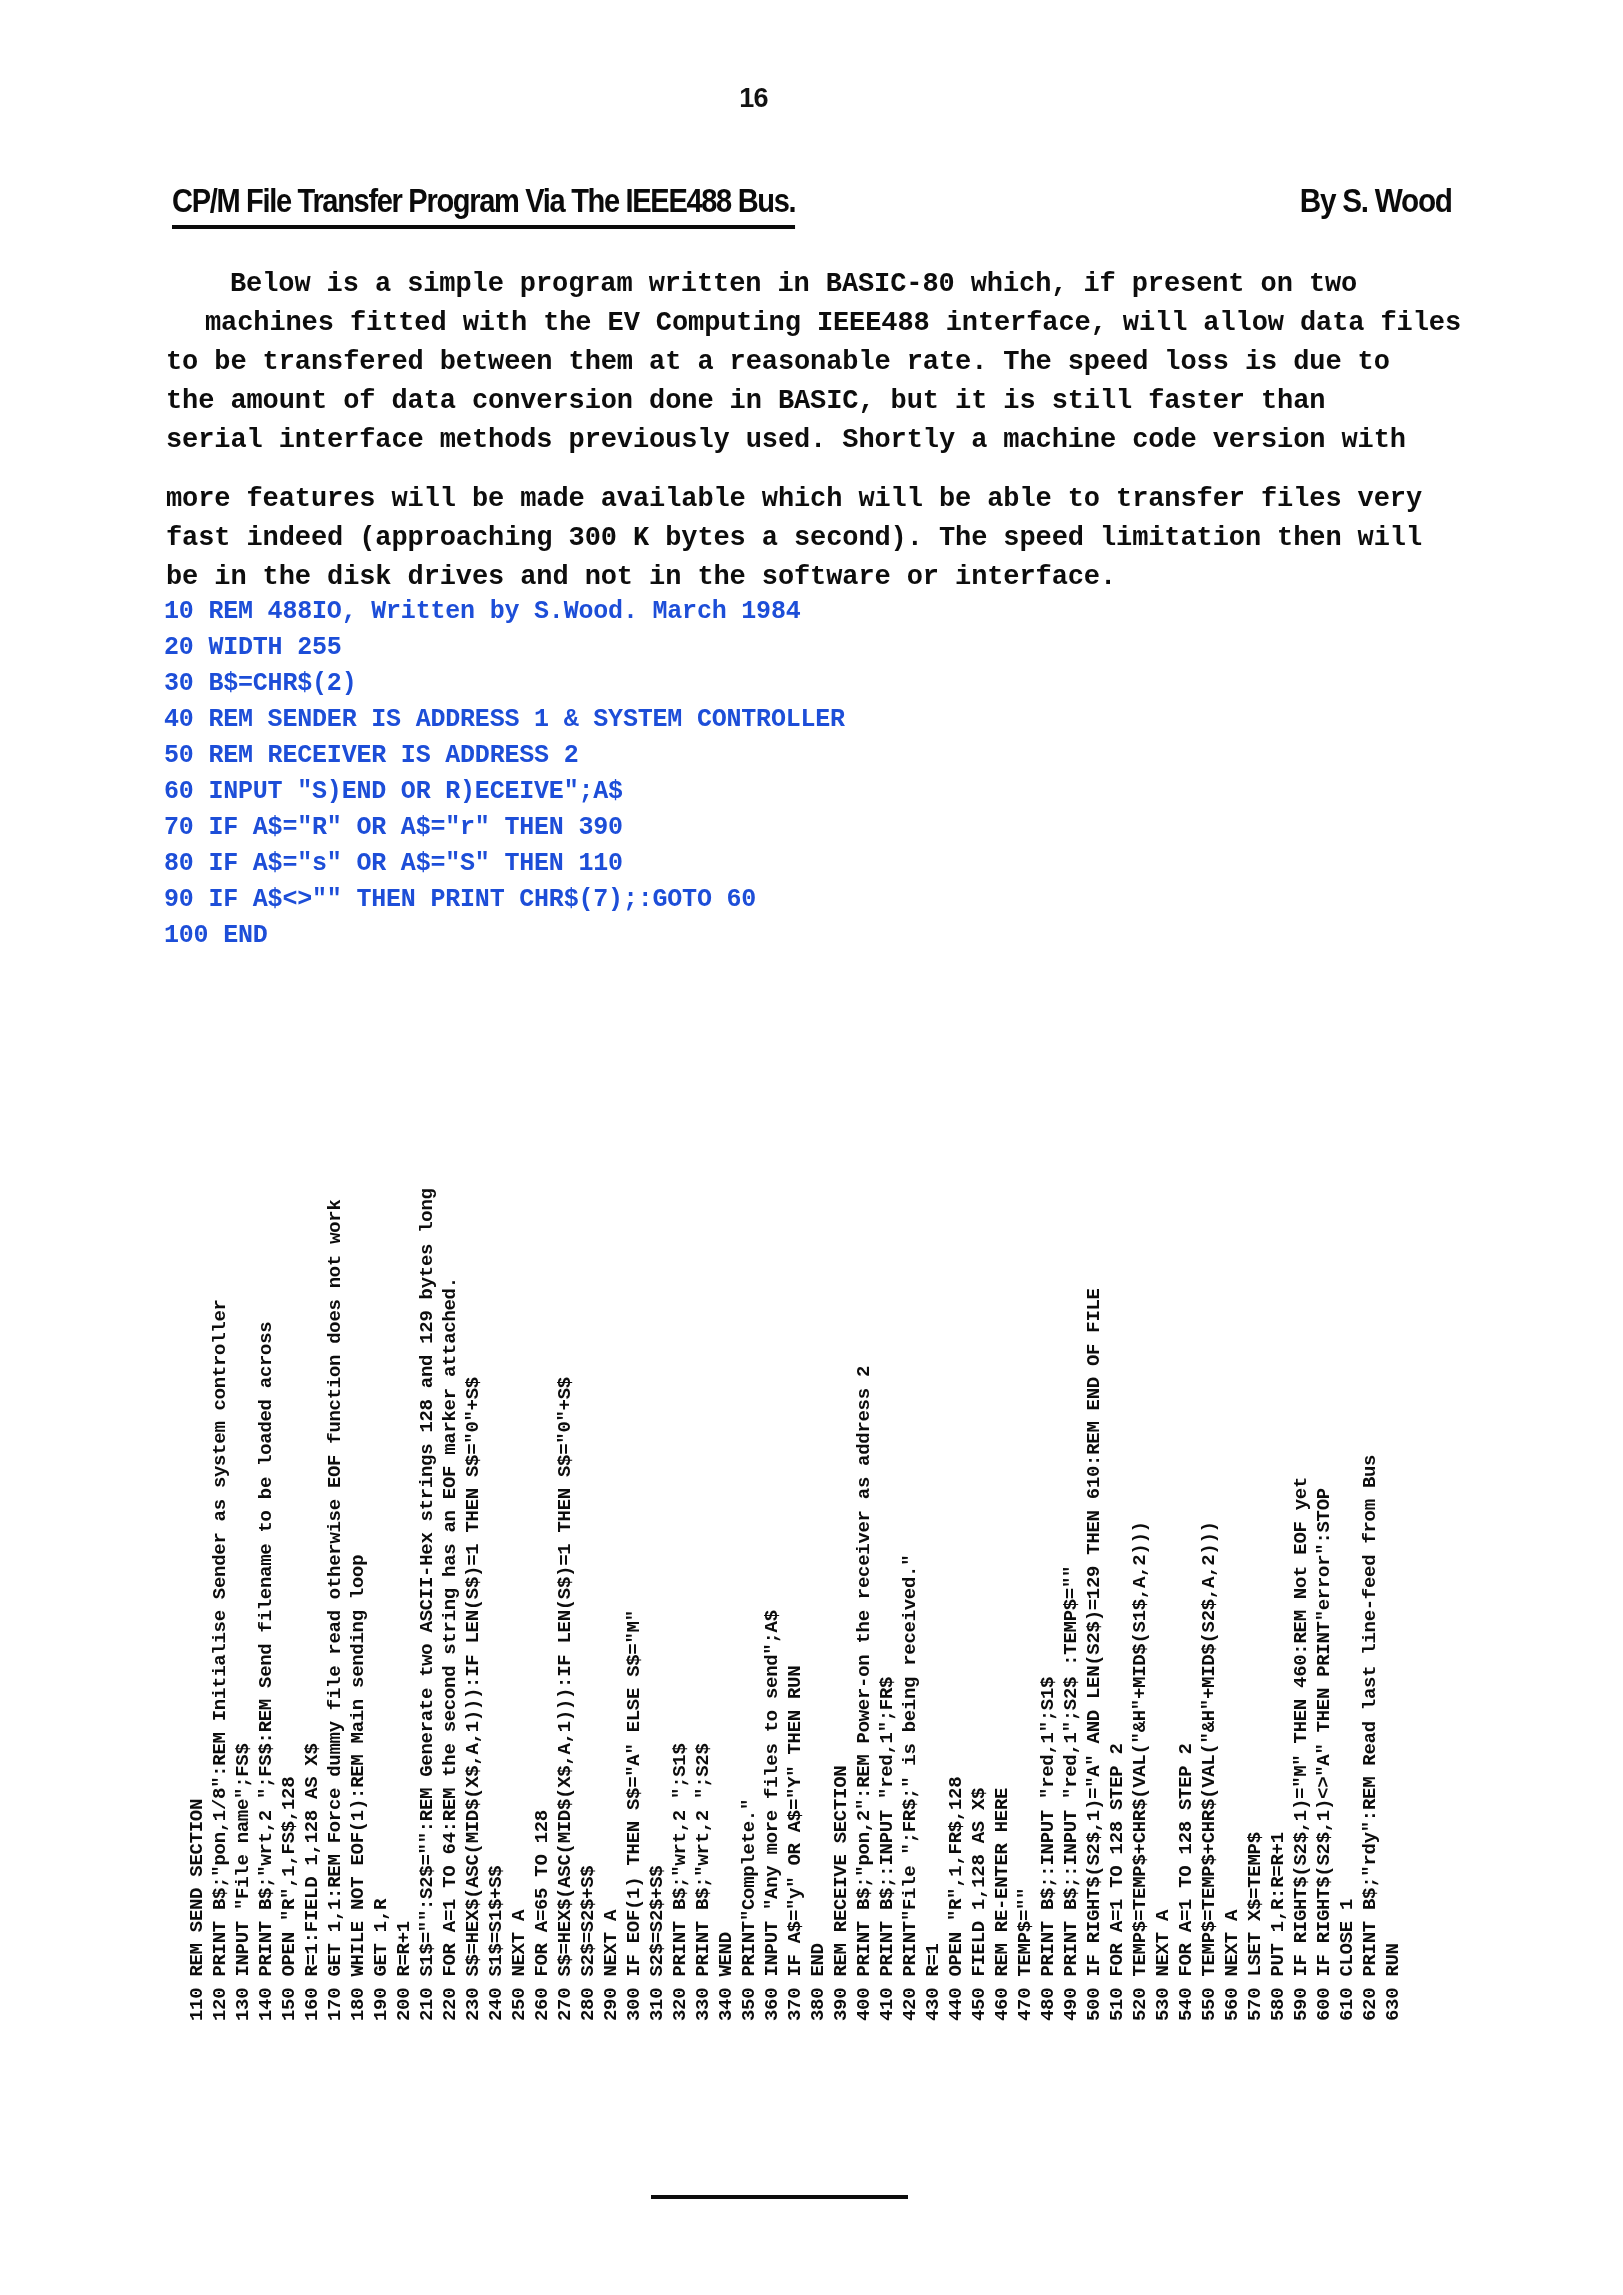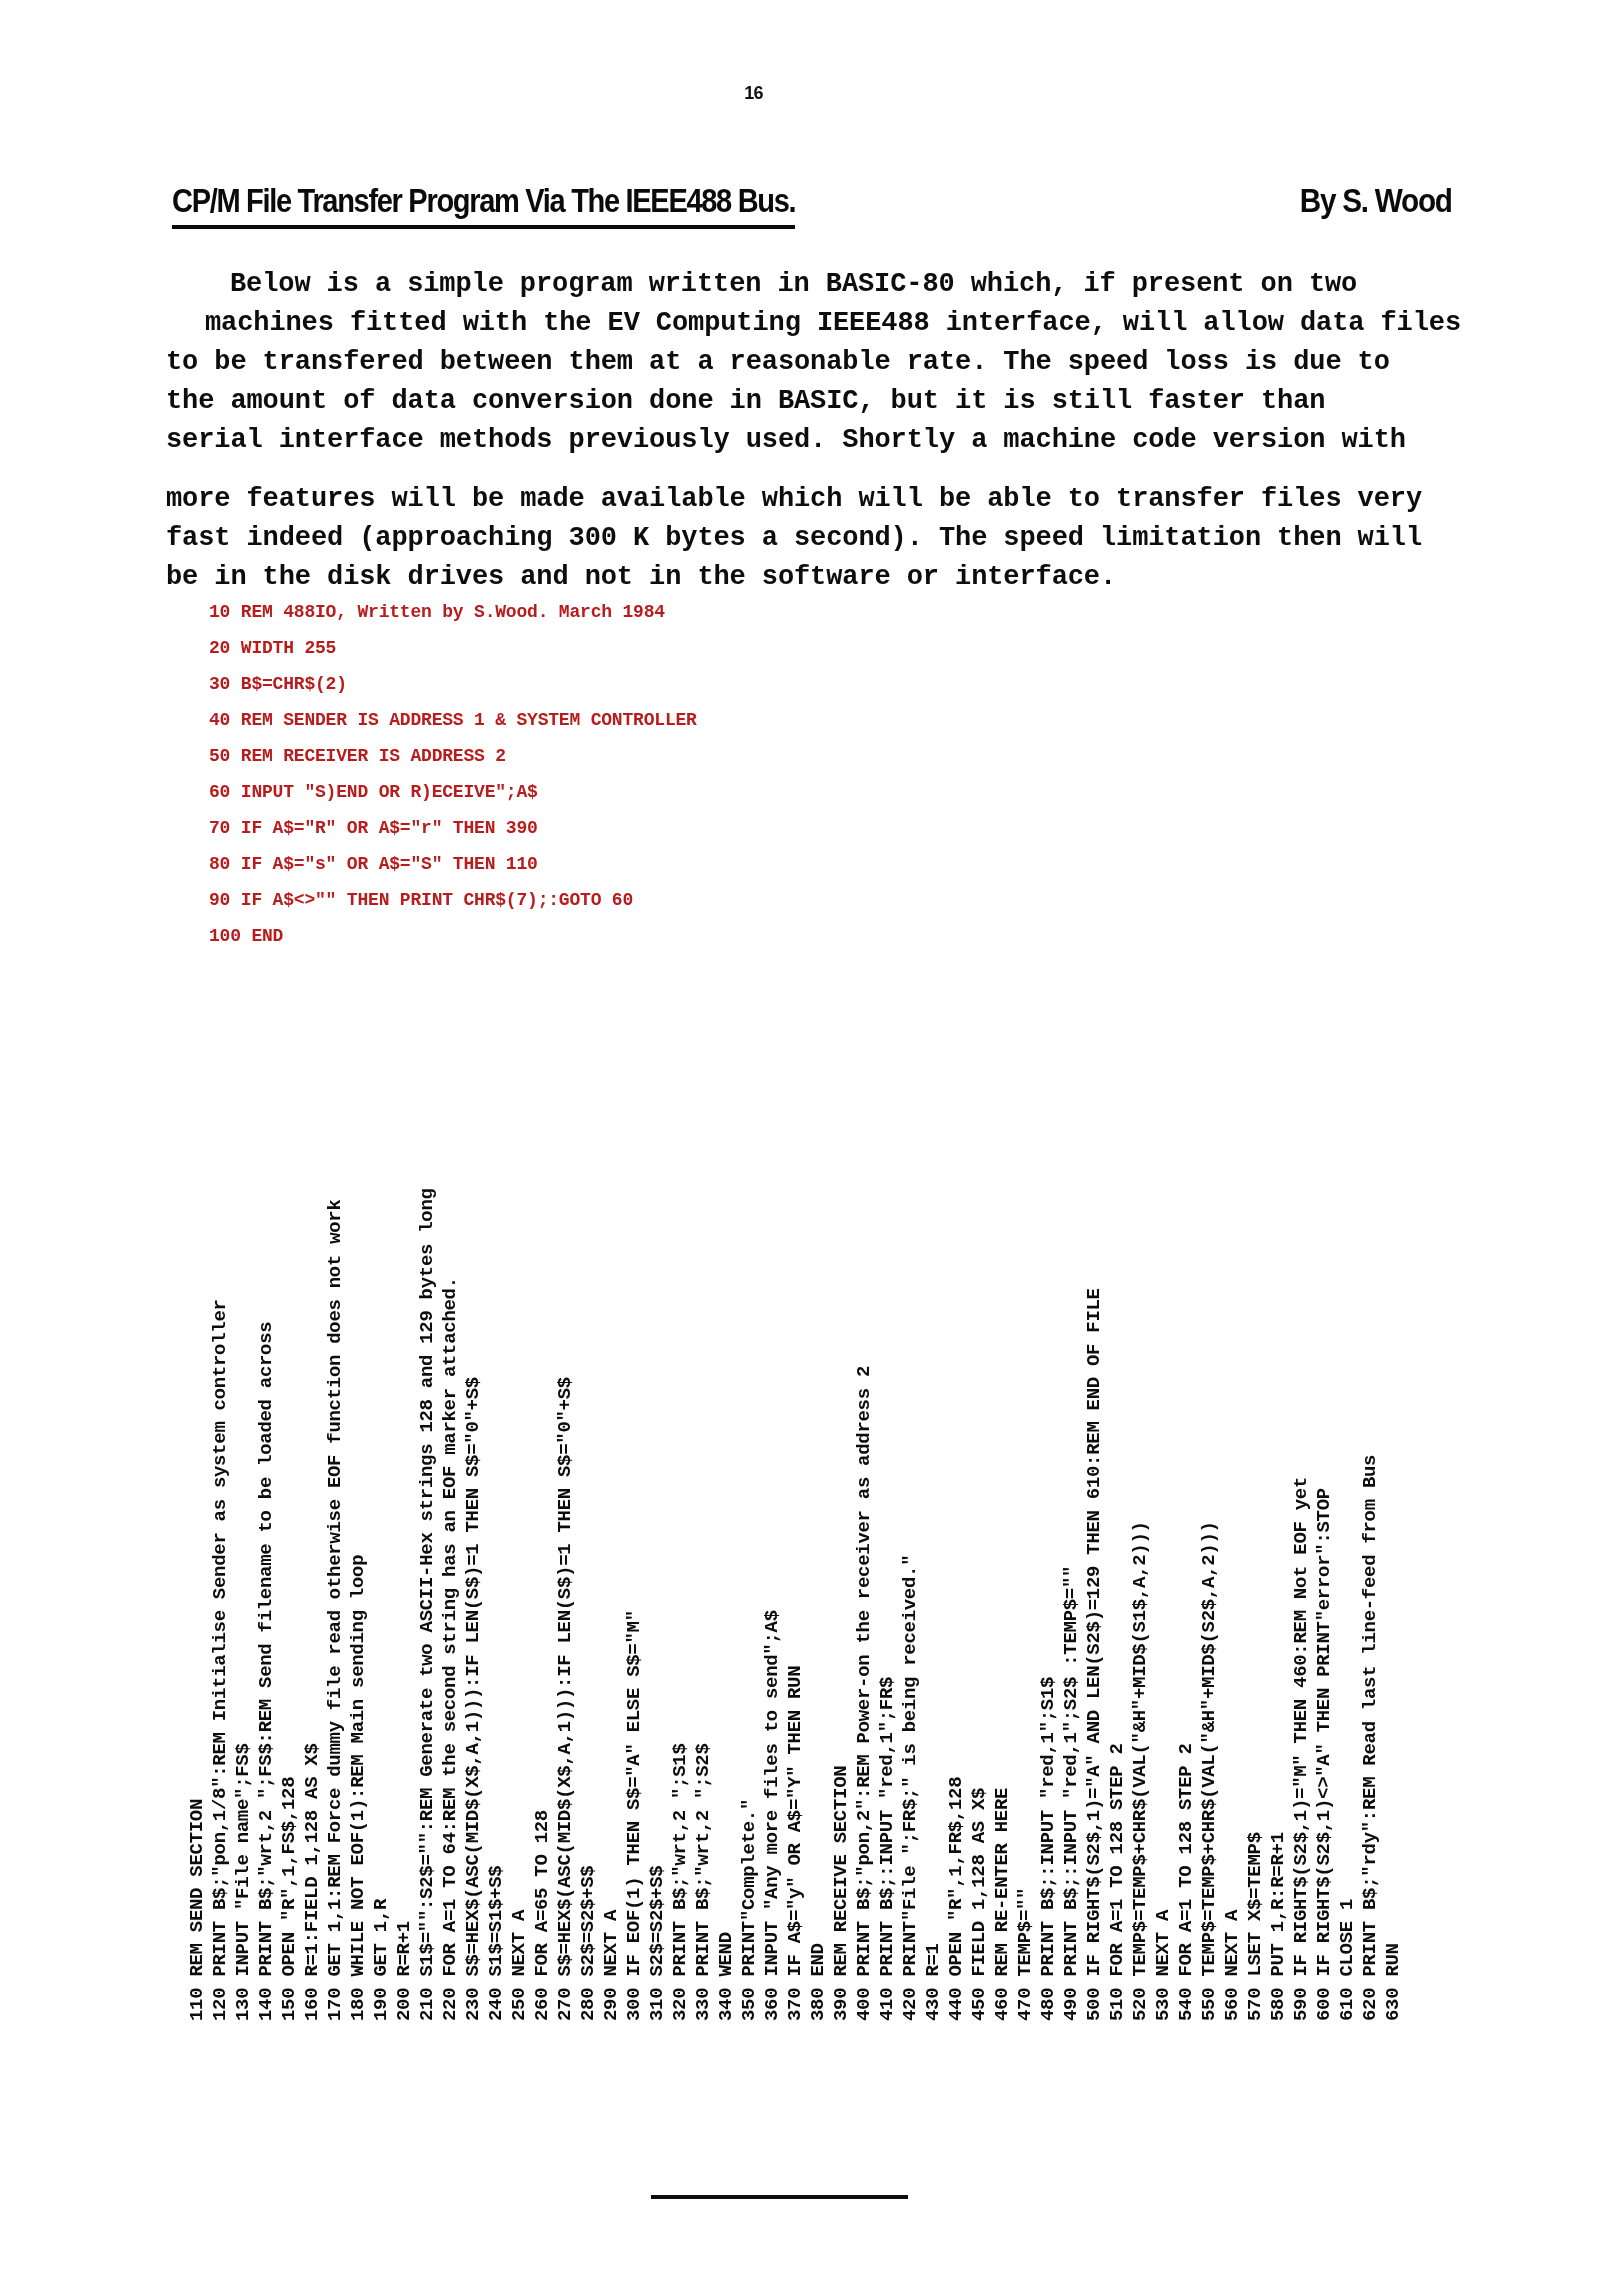--- a/index.html
+++ b/index.html
@@ -19,21 +19,21 @@
   }
 
   
   .page-number {
     position: absolute;
     top: 83px;
     left: 0;
     width: 1507px;
     text-align: center;
     font-family: "Liberation Sans", sans-serif;
-    font-size: 18px;
+    font-size: 27px;
     font-weight: 700;
     color: #121212;
     letter-spacing: -0.7px;
   }
 
   
   .header-row {
     position: absolute;
     top: 182px;
     left: 172px;
@@ -79,26 +79,25 @@
     font-weight: 700;
     letter-spacing: -0.1px;
   }
 
   
   .listing-top {
     position: absolute;
     top: 594px;
     left: 164px;
     font-family: "Liberation Mono", monospace;
-    font-size: 18px;
+    font-size: 25px;
     line-height: 36px;
-    color: #b91c1c;
+    color: #1d4ed8;
     font-weight: 700;
     letter-spacing: -0.2px;
-    margin-left: 45px;
   }
   .listing-top .code-line {
     white-space: pre;
   }
 
   
   .listing-rot-wrap {
     position: absolute;
     left: 0;
     top: 0;

